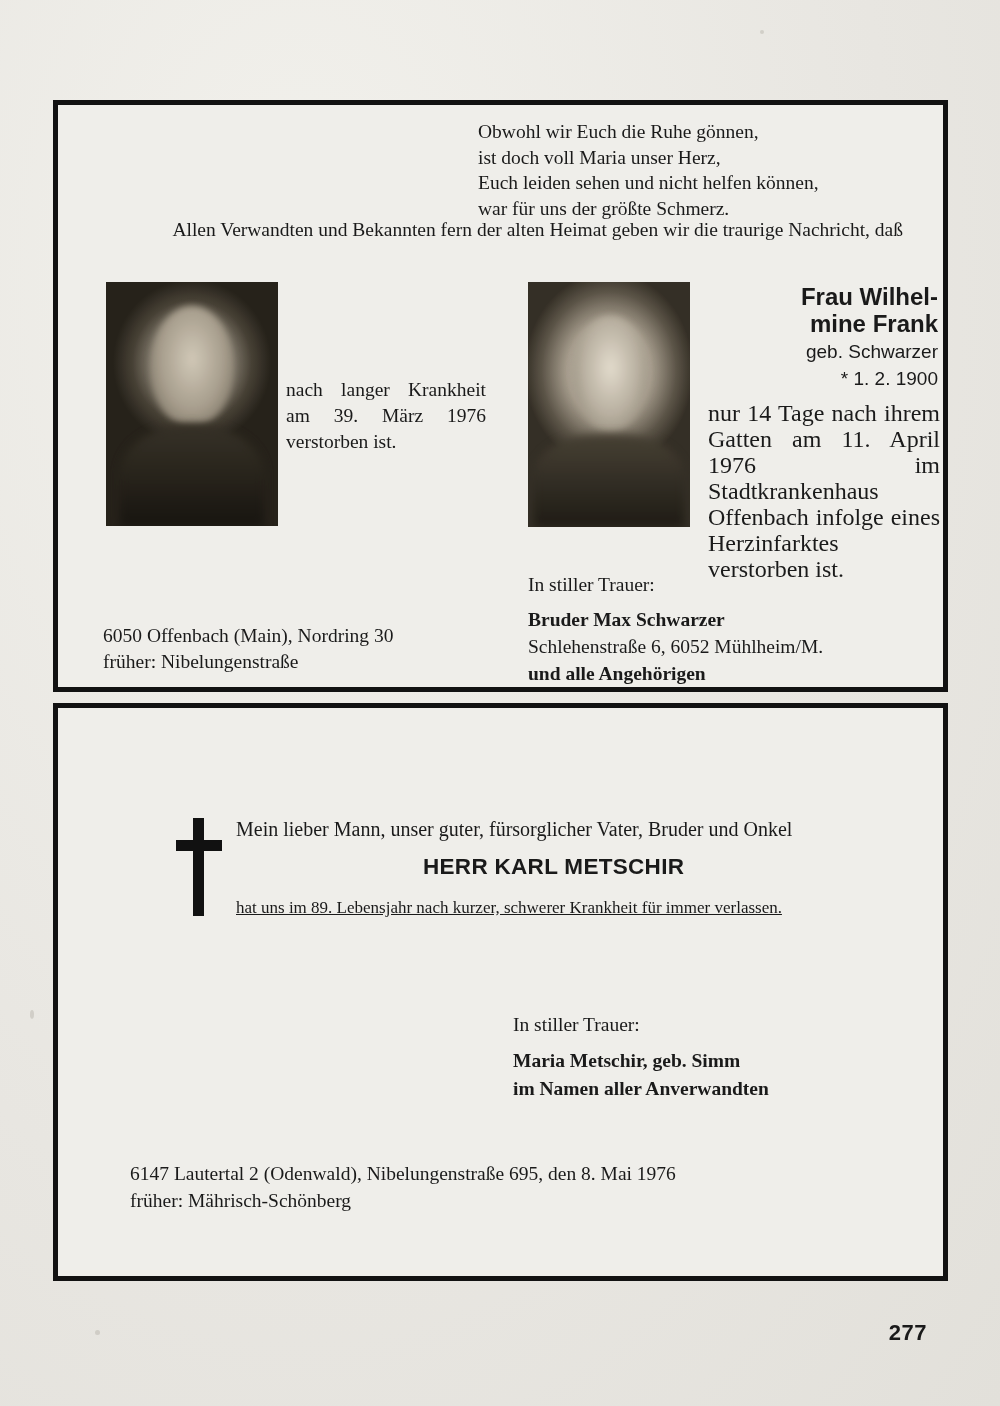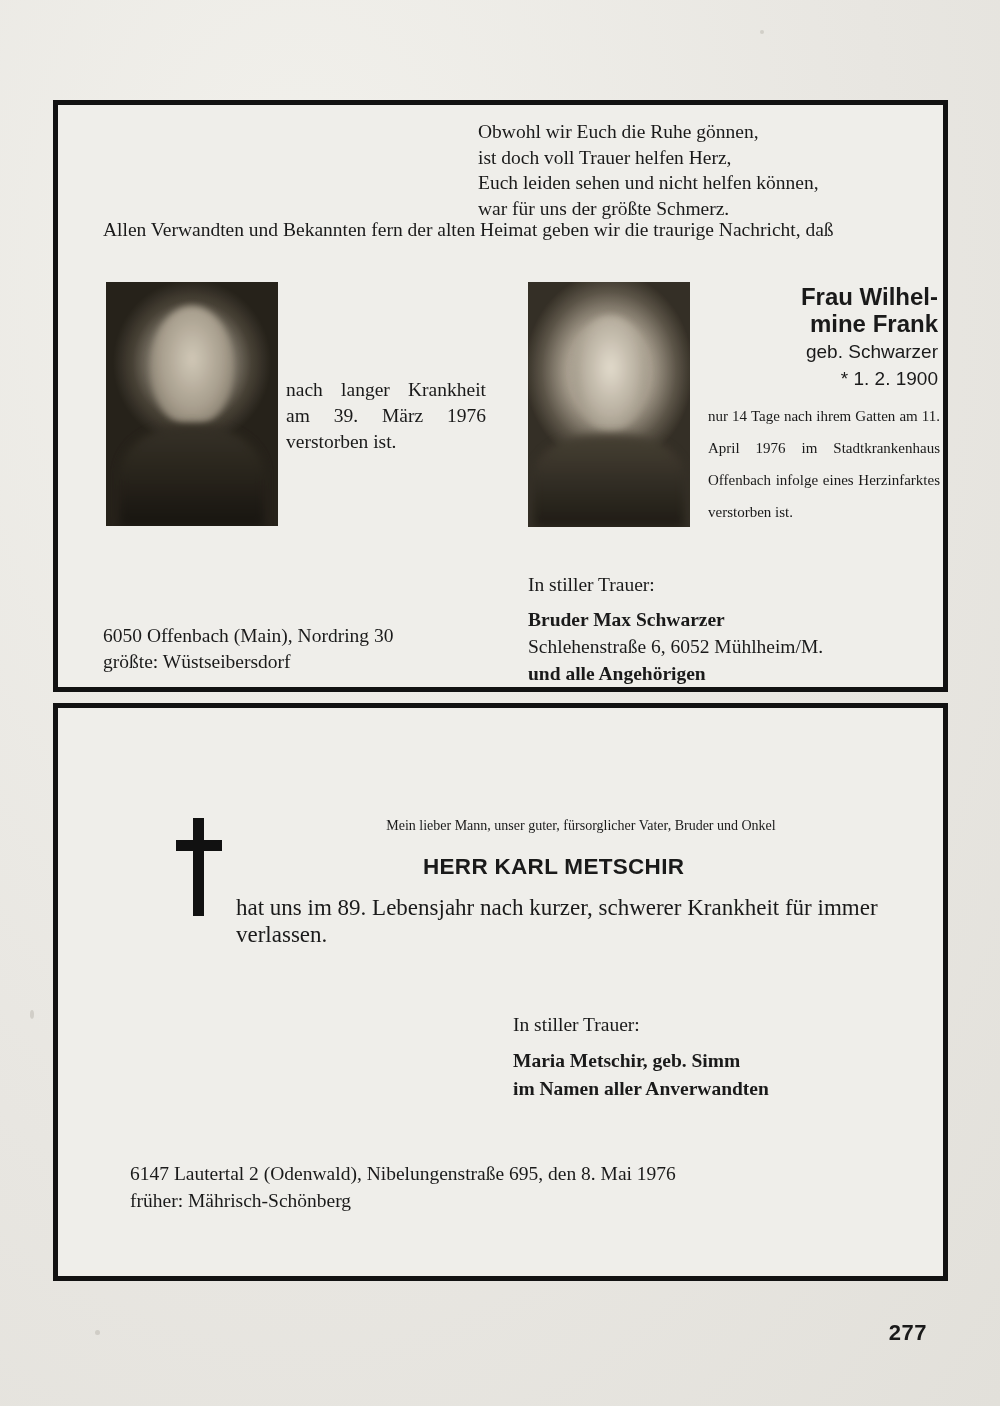--- a/index.html
+++ b/index.html
@@ -60,20 +60,21 @@
     left: 420px; top: 14px;
     font-size: 19.5px;
     line-height: 25.5px;
   }
   .intro {
     position: absolute;
     left: 45px; top: 112px;
     width: 800px;
     font-size: 19.5px;
     line-height: 26px;
+    text-align: right;
   }
 
   .photo {
     position: absolute;
     background: #111;
     overflow: hidden;
   }
   .photo-1 { left: 48px; top: 177px; width: 172px; height: 244px; }
   .photo-2 { left: 470px; top: 177px; width: 162px; height: 245px; }
 
@@ -154,22 +155,22 @@
     left: 228px; top: 272px;
     width: 200px;
     font-size: 19.5px;
     line-height: 26px;
     text-align: justify;
   }
   .right-body {
     position: absolute;
     left: 650px; top: 295px;
     width: 232px;
-    font-size: 15px;
-    line-height: 32px;
+    font-size: 24px;
+    line-height: 26px;
     text-align: justify;
   }
   .mourn-1 {
     position: absolute;
     left: 470px; top: 466px;
     font-size: 19.5px;
     line-height: 27px;
   }
   .mourn-1 .b { font-weight: bold; }
   .addr-left {
@@ -192,38 +193,38 @@
   }
   .cross .h {
     position: absolute;
     left: 0; top: 22px;
     width: 46px; height: 11px;
     background: #111;
   }
   .n2-line1 {
     position: absolute;
     left: 178px; top: 110px;
-    font-size: 14px;
+    font-size: 20px;
     width: 690px;
-    text-align: center;
   }
   .n2-name {
     position: absolute;
     left: 365px; top: 146px;
     font-family: "Liberation Sans", sans-serif;
     font-weight: bold;
     font-size: 22.5px;
     letter-spacing: 0.3px;
   }
   .n2-line2 {
     position: absolute;
     left: 178px; top: 186px;
     width: 700px;
-    font-size: 23px;
+    font-size: 17px;
     line-height: 27px;
+    text-decoration: underline;
   }
   .mourn-2 {
     position: absolute;
     left: 455px; top: 303px;
     font-size: 19.5px;
     line-height: 28px;
   }
   .mourn-2 .b { font-weight: bold; }
   .n2-foot1 {
     position: absolute;
@@ -265,21 +266,21 @@
 <div class="speck" style="left:95px;top:1330px;width:5px;height:5px;"></div>
 <div class="speck" style="left:760px;top:30px;width:4px;height:4px;"></div>
 <div class="speck" style="left:30px;top:1010px;width:4px;height:9px;"></div>
 
 <div class="sheet">
 
   <div class="notice notice-1">
 
     <div class="poem">
       <div>Obwohl wir Euch die Ruhe gönnen,</div>
-      <div>ist doch voll Trauer helfen Herz,</div>
+      <div>ist doch voll Maria unser Herz,</div>
       <div>Euch leiden sehen und nicht helfen können,</div>
       <div>war für uns der größte Schmerz.</div>
     </div>
 
     <div class="intro">Allen Verwandten und Bekannten fern der alten Heimat geben wir die traurige Nachricht, daß</div>
 
     <div class="photo photo-1">
       <div class="portrait p1"></div>
     </div>
 
@@ -302,21 +303,21 @@
     <div class="mourn-1">
       <div>In stiller Trauer:</div>
       <div style="height:8px"></div>
       <div class="b">Bruder Max Schwarzer</div>
       <div>Schlehenstraße 6, 6052 Mühlheim/M.</div>
       <div class="b">und alle Angehörigen</div>
     </div>
 
     <div class="addr-left">
       <div>6050 Offenbach (Main), Nordring 30</div>
-      <div>größte: Wüstseibersdorf</div>
+      <div>früher: Nibelungenstraße</div>
     </div>
   </div>
 
   <div class="notice notice-2">
 
     <div class="cross">
       <div class="v"></div>
       <div class="h"></div>
     </div>
 

